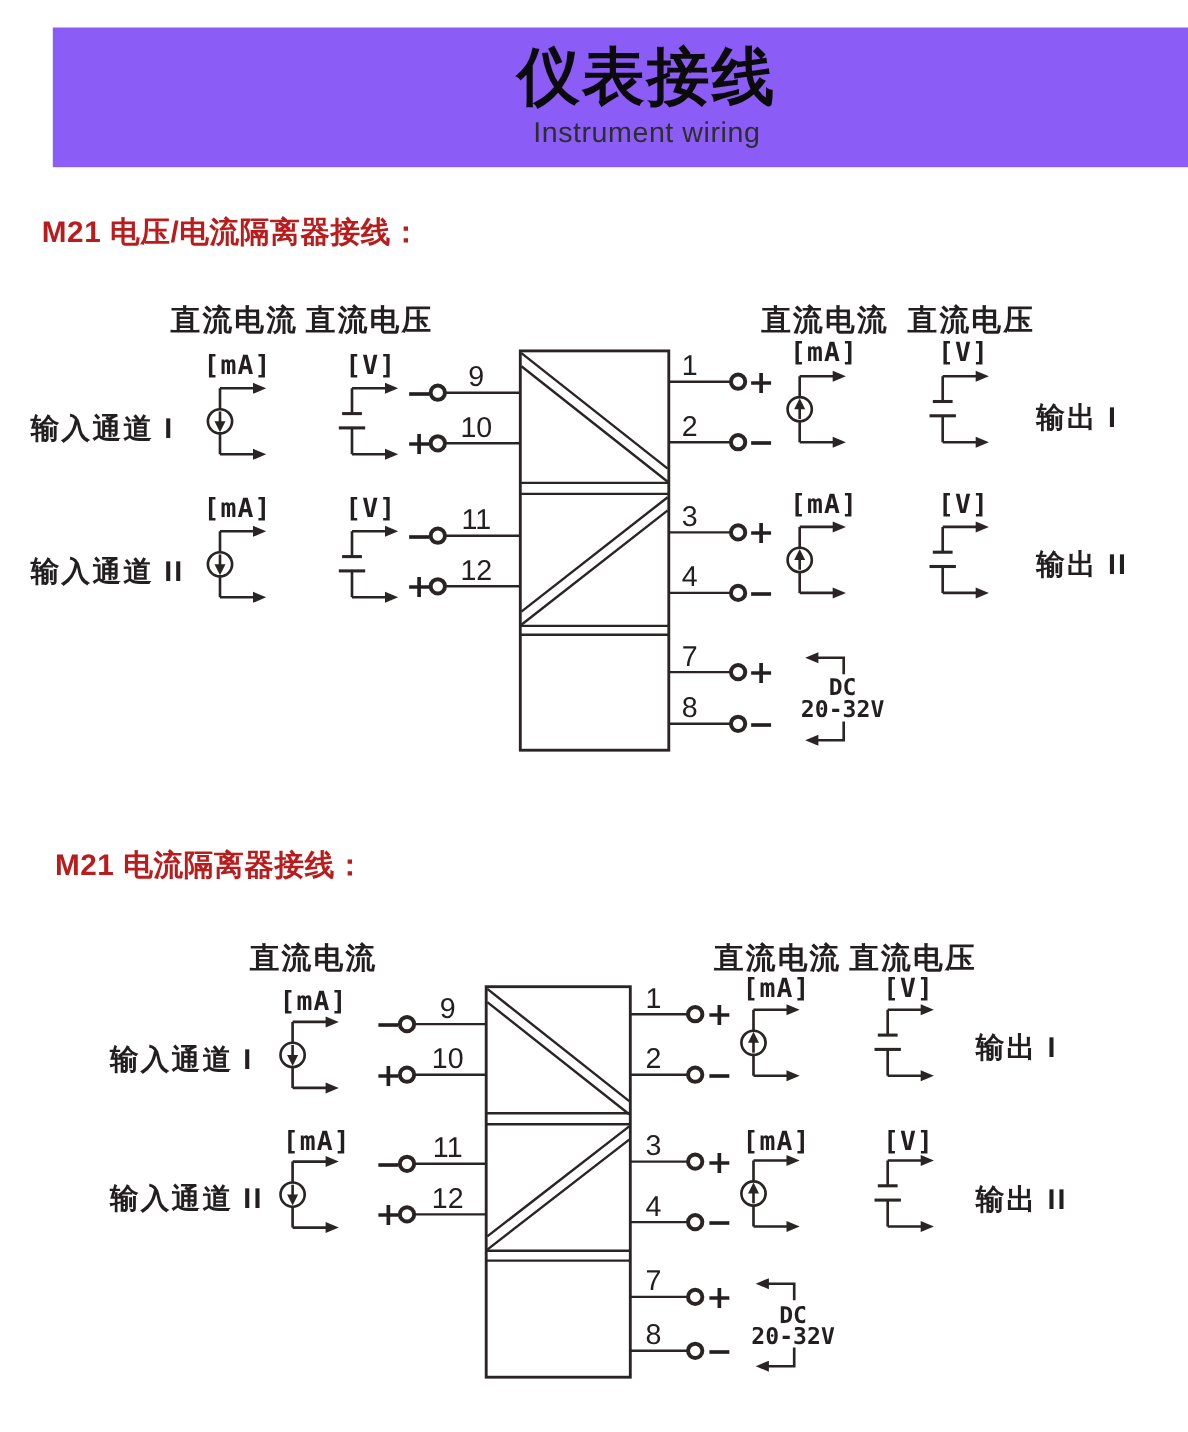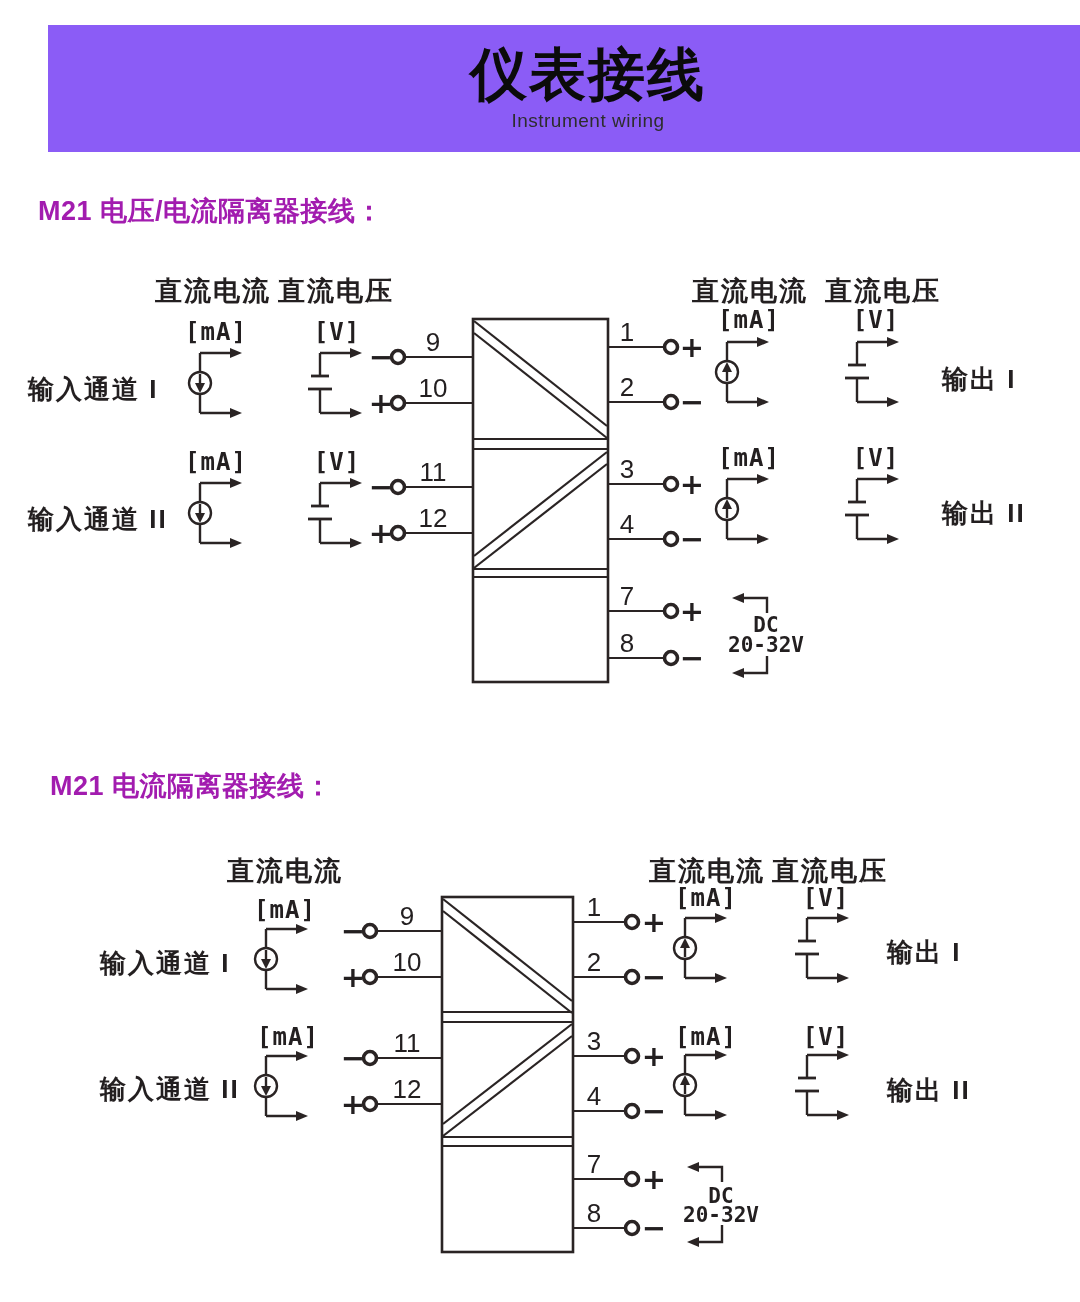--- a/index.html
+++ b/index.html
@@ -5,24 +5,24 @@
   :root { --line: #2a2424; }
   html,body { margin:0; padding:0; background:#fff; }
   .page { position:relative; width:1080px; height:1302px; background:#fff;
           font-family:"Liberation Sans", sans-serif; overflow:hidden; }
 
   .band { position:absolute; top:25px; left:0; width:1080px; height:127px;
           background:#8b5cf6; display:flex; flex-direction:column;
           align-items:center; justify-content:center;margin-left:48px; }
   .band h1 { margin:0; font-size:57px; line-height:1.02; font-weight:bold;
              color:#0b0b0b; letter-spacing:2px; }
-  .band .sub { margin-top:6px; font-size:19px; color:#2d2d2d; letter-spacing:0.5px; }
+  .band .sub { margin-top:6px; font-size:26px; color:#2d2d2d; letter-spacing:0.5px; }
 
   .sec-title { position:absolute; left:38px; font-size:27px; font-weight:600;
-               color:#a21caf; letter-spacing:0.5px; }
+               color:#b91c1c; letter-spacing:0.5px; }
   #t1 { top:193px; }
   #t2 { top:768px;margin-left:12px; }
 
   svg.diag { position:absolute; left:0; width:1080px; }
   #d1 { top:260px; height:430px; }
   #d2 { top:845px; height:425px; }
 
   .wire  { stroke:var(--line); stroke-width:2.4; fill:none; }
   .thin  { stroke-width:2.2; }
   .box   { stroke:var(--line); stroke-width:2.6; fill:none; }

